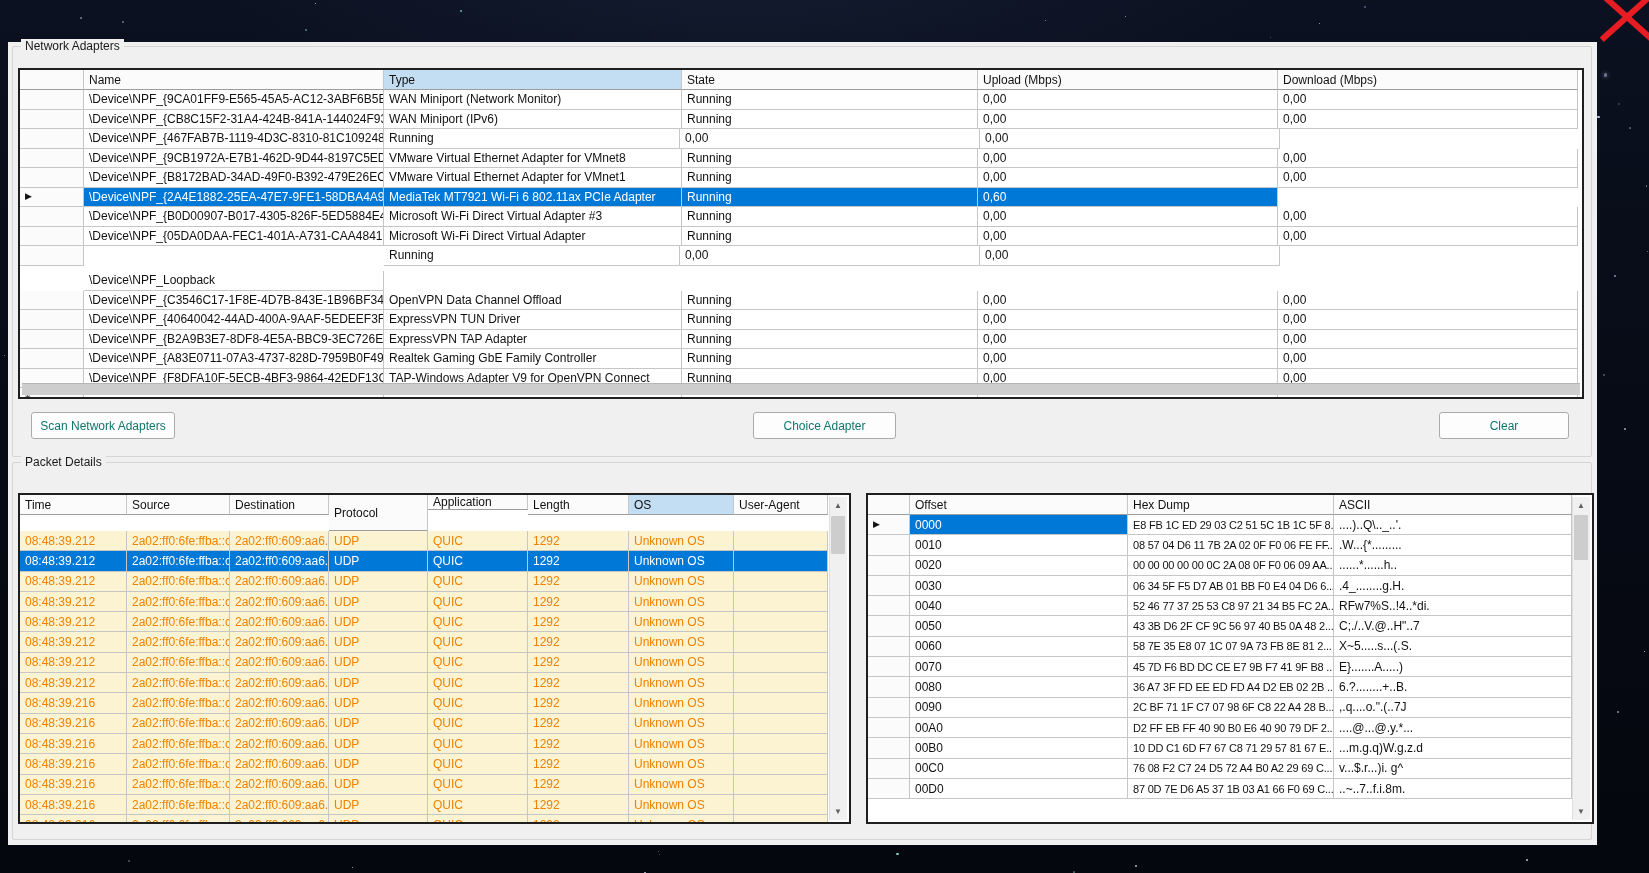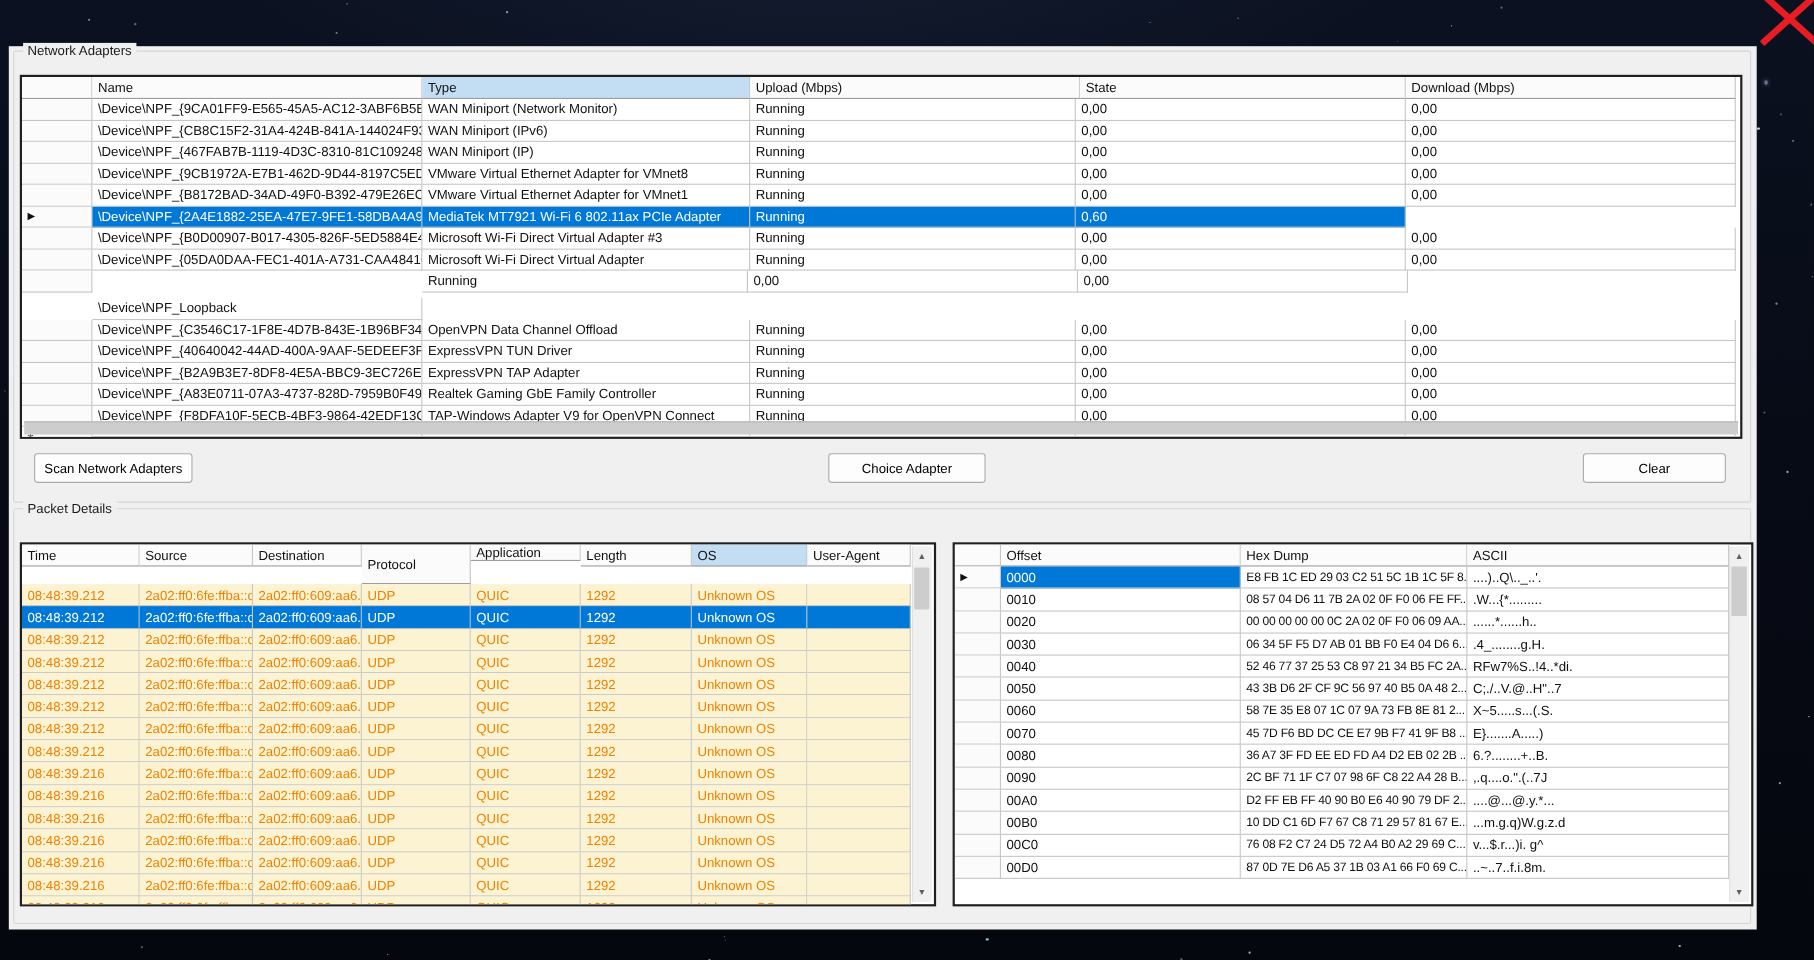--- a/index.html
+++ b/index.html
@@ -34,21 +34,21 @@
   .hexcell{font-size:11px;letter-spacing:-0.2px;}
   .star-mark{font-size:14px;color:#444;line-height:1;padding-top:4px;}
   .hscroll{position:absolute;left:2px;right:2px;bottom:2px;height:11px;background:#cdcdcd;border-top:1px solid #b5b5b5;}
   .vsb{position:absolute;top:2px;bottom:2px;right:2px;width:17px;background:#f0f0f0;border-left:1px solid #e0e0e0;}
   .vsb .arr{position:absolute;left:0;width:16px;height:17px;display:flex;align-items:center;justify-content:center;
     font-size:8px;color:#606060;background:#f0f0f0;}
   .vsb .up{top:0;}
   .vsb .dn{bottom:0;}
   .vsb .thumb{position:absolute;left:1px;width:14px;background:#cdcdcd;border-radius:1px;}
   .btn{position:absolute;background:#fdfdfd;border:1px solid #ababab;border-radius:3px;
-    font-family:"Liberation Sans",sans-serif;font-size:12px;color:#000000;display:flex;
+    font-family:"Liberation Sans",sans-serif;font-size:12px;color:#0f766e;display:flex;
     align-items:center;justify-content:center;cursor:default;}
 </style>
 </head>
 <body>
 
 <div id="screen">
   <div id="sky">
       <span class="star" style="width: 2.19087px; height: 2.19087px; left: 793.583px; top: 671.029px; background: rgb(223, 231, 244); opacity: 0.52;"></span>
       <span class="star" style="width: 2.18687px; height: 2.18687px; left: 896.432px; top: 853.066px; background: rgb(154, 223, 212); opacity: 0.88;"></span>
       <span class="star" style="width: 2.08363px; height: 2.08363px; left: 305.32px; top: 28.9468px; background: rgb(154, 223, 212); opacity: 0.56;"></span>
@@ -381,22 +381,22 @@
     <div class="groupbox" id="grp-adapters" style="left:4px;top:4px;width:1578px;height:409px;">
       <span class="glabel">Network Adapters</span>
     </div>
 
     <div class="dgv" id="adapter-table" style="left:10px;top:26px;width:1562px;height:327px;">
 
     <div class="r hd">
           <div class="c rh" style="width: 64px; height: 20px;"></div>
           <div class="c" style="width: 300px; height: 20px;">Name</div>
           <div class="c sorted" style="width: 298px; height: 20px;">Type</div>
+          <div class="c" style="width: 296px; height: 20px;">State</div>
           <div class="c" style="width: 300px; height: 20px;">Upload (Mbps)</div>
-          <div class="c" style="width: 296px; height: 20px;">State</div>
           <div class="c" style="width: 300px; height: 20px;">Download (Mbps)</div>
         </div>
         <div class="r">
           <div class="c rh" style="width: 64px; height: 19.5px;"></div>
           <div class="c" style="width: 300px; height: 19.5px;">\Device\NPF_{9CA01FF9-E565-45A5-AC12-3ABF6B5B89...</div>
           <div class="c" style="width: 298px; height: 19.5px;">WAN Miniport (Network Monitor)</div>
           <div class="c" style="width: 296px; height: 19.5px;">Running</div>
           <div class="c" style="width: 300px; height: 19.5px;">0,00</div>
           <div class="c" style="width: 300px; height: 19.5px;">0,00</div>
         </div>
@@ -404,21 +404,20 @@
           <div class="c rh" style="width: 64px; height: 19.5px;"></div>
           <div class="c" style="width: 300px; height: 19.5px;">\Device\NPF_{CB8C15F2-31A4-424B-841A-144024F93549}</div>
           <div class="c" style="width: 298px; height: 19.5px;">WAN Miniport (IPv6)</div>
           <div class="c" style="width: 296px; height: 19.5px;">Running</div>
           <div class="c" style="width: 300px; height: 19.5px;">0,00</div>
           <div class="c" style="width: 300px; height: 19.5px;">0,00</div>
         </div>
         <div class="r">
           <div class="c rh" style="width: 64px; height: 19.5px;"></div>
           <div class="c" style="width: 300px; height: 19.5px;">\Device\NPF_{467FAB7B-1119-4D3C-8310-81C1092485C5}</div>
-          <div class="c" style="width: 298px; height: 19.5px;">WAN Miniport (IP)</div>
           <div class="c" style="width: 296px; height: 19.5px;">Running</div>
           <div class="c" style="width: 300px; height: 19.5px;">0,00</div>
           <div class="c" style="width: 300px; height: 19.5px;">0,00</div>
         </div>
         <div class="r">
           <div class="c rh" style="width: 64px; height: 19.5px;"></div>
           <div class="c" style="width: 300px; height: 19.5px;">\Device\NPF_{9CB1972A-E7B1-462D-9D44-8197C5EDFD...</div>
           <div class="c" style="width: 298px; height: 19.5px;">VMware Virtual Ethernet Adapter for VMnet8</div>
           <div class="c" style="width: 296px; height: 19.5px;">Running</div>
           <div class="c" style="width: 300px; height: 19.5px;">0,00</div>
@@ -712,21 +711,21 @@
         </div>
         <div class="r">
           <div class="c rh" style="width: 42px; height: 20.3px;"></div>
           <div class="c" style="width: 218px; height: 20.3px;">0010</div>
           <div class="c hexcell" style="width: 206px; height: 20.3px;">08 57 04 D6 11 7B 2A 02 0F F0 06 FE FF...</div>
           <div class="c" style="width: 238px; height: 20.3px;">.W...{*.........</div>
         </div>
         <div class="r">
           <div class="c rh" style="width: 42px; height: 20.3px;"></div>
           <div class="c" style="width: 218px; height: 20.3px;">0020</div>
-          <div class="c hexcell" style="width: 206px; height: 20.3px;">00 00 00 00 00 0C 2A 02 0F F0 06 09 AA...</div>
+          <div class="c hexcell" style="width: 206px; height: 20.3px;">00 00 00 00 00 0C 2A 08 0F F0 06 09 AA...</div>
           <div class="c" style="width: 238px; height: 20.3px;">......*......h..</div>
         </div>
         <div class="r">
           <div class="c rh" style="width: 42px; height: 20.3px;"></div>
           <div class="c" style="width: 218px; height: 20.3px;">0030</div>
           <div class="c hexcell" style="width: 206px; height: 20.3px;">06 34 5F F5 D7 AB 01 BB F0 E4 04 D6 6...</div>
           <div class="c" style="width: 238px; height: 20.3px;">.4_........g.H.</div>
         </div>
         <div class="r">
           <div class="c rh" style="width: 42px; height: 20.3px;"></div>

